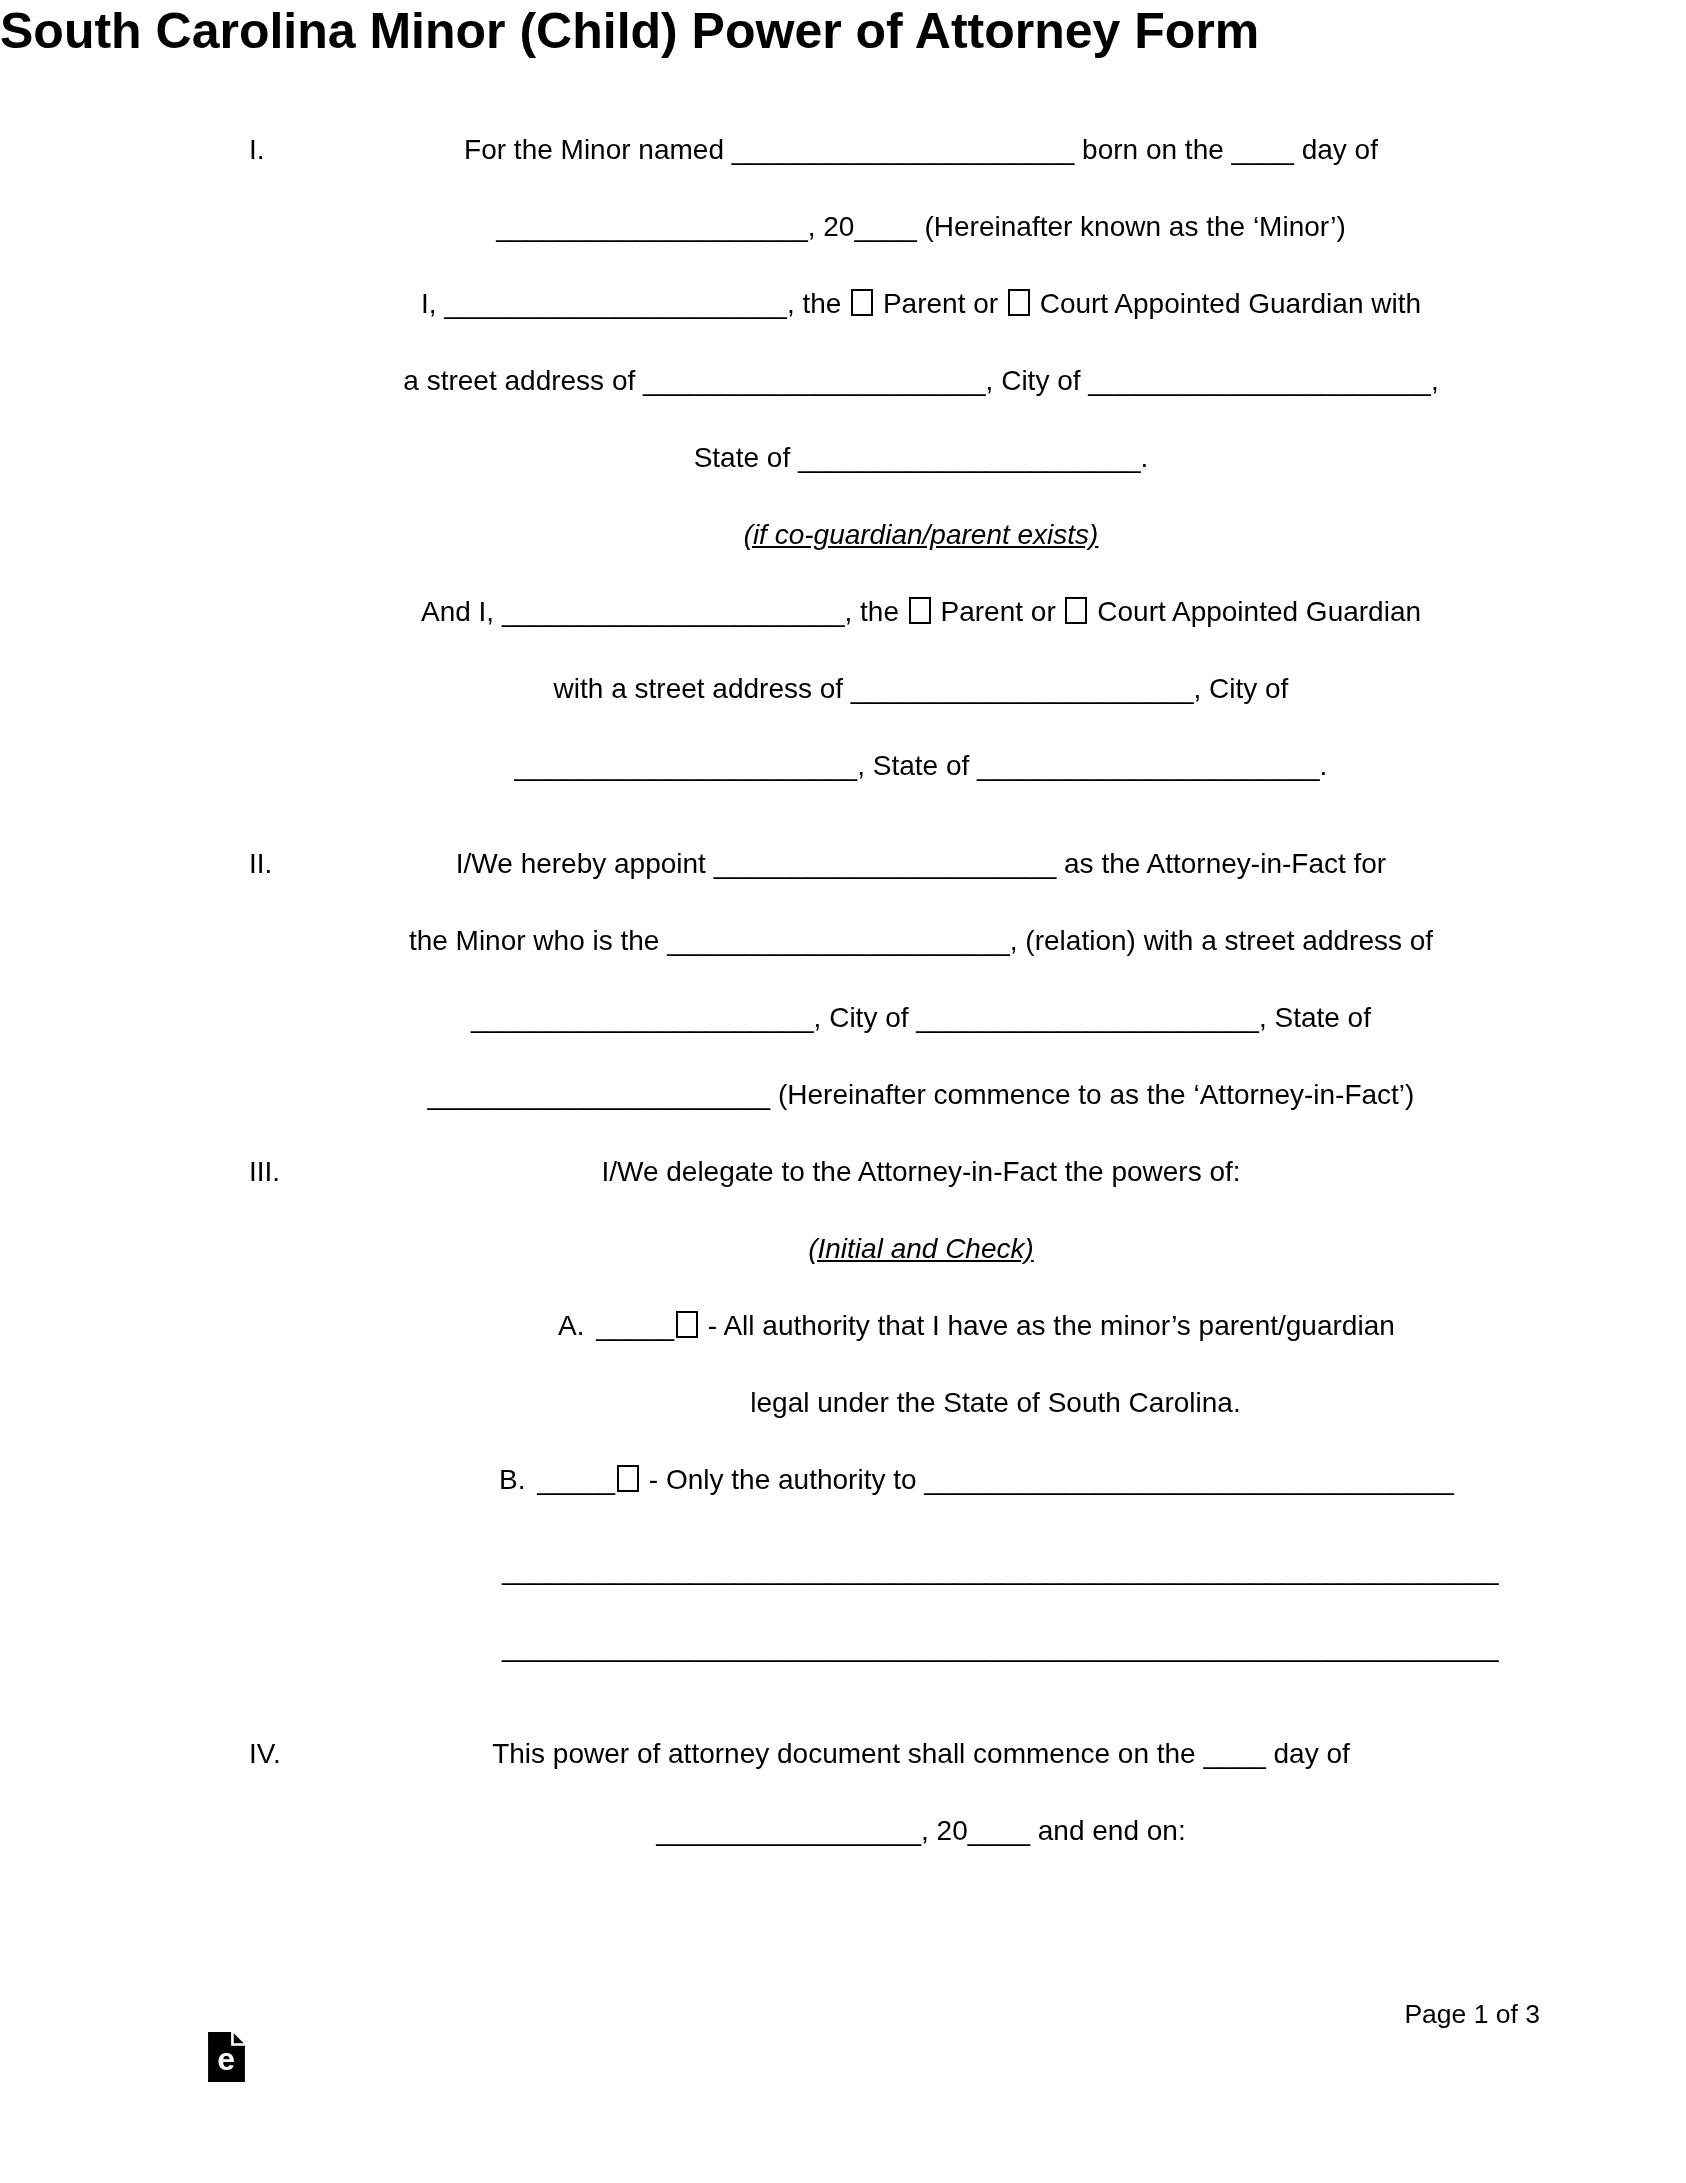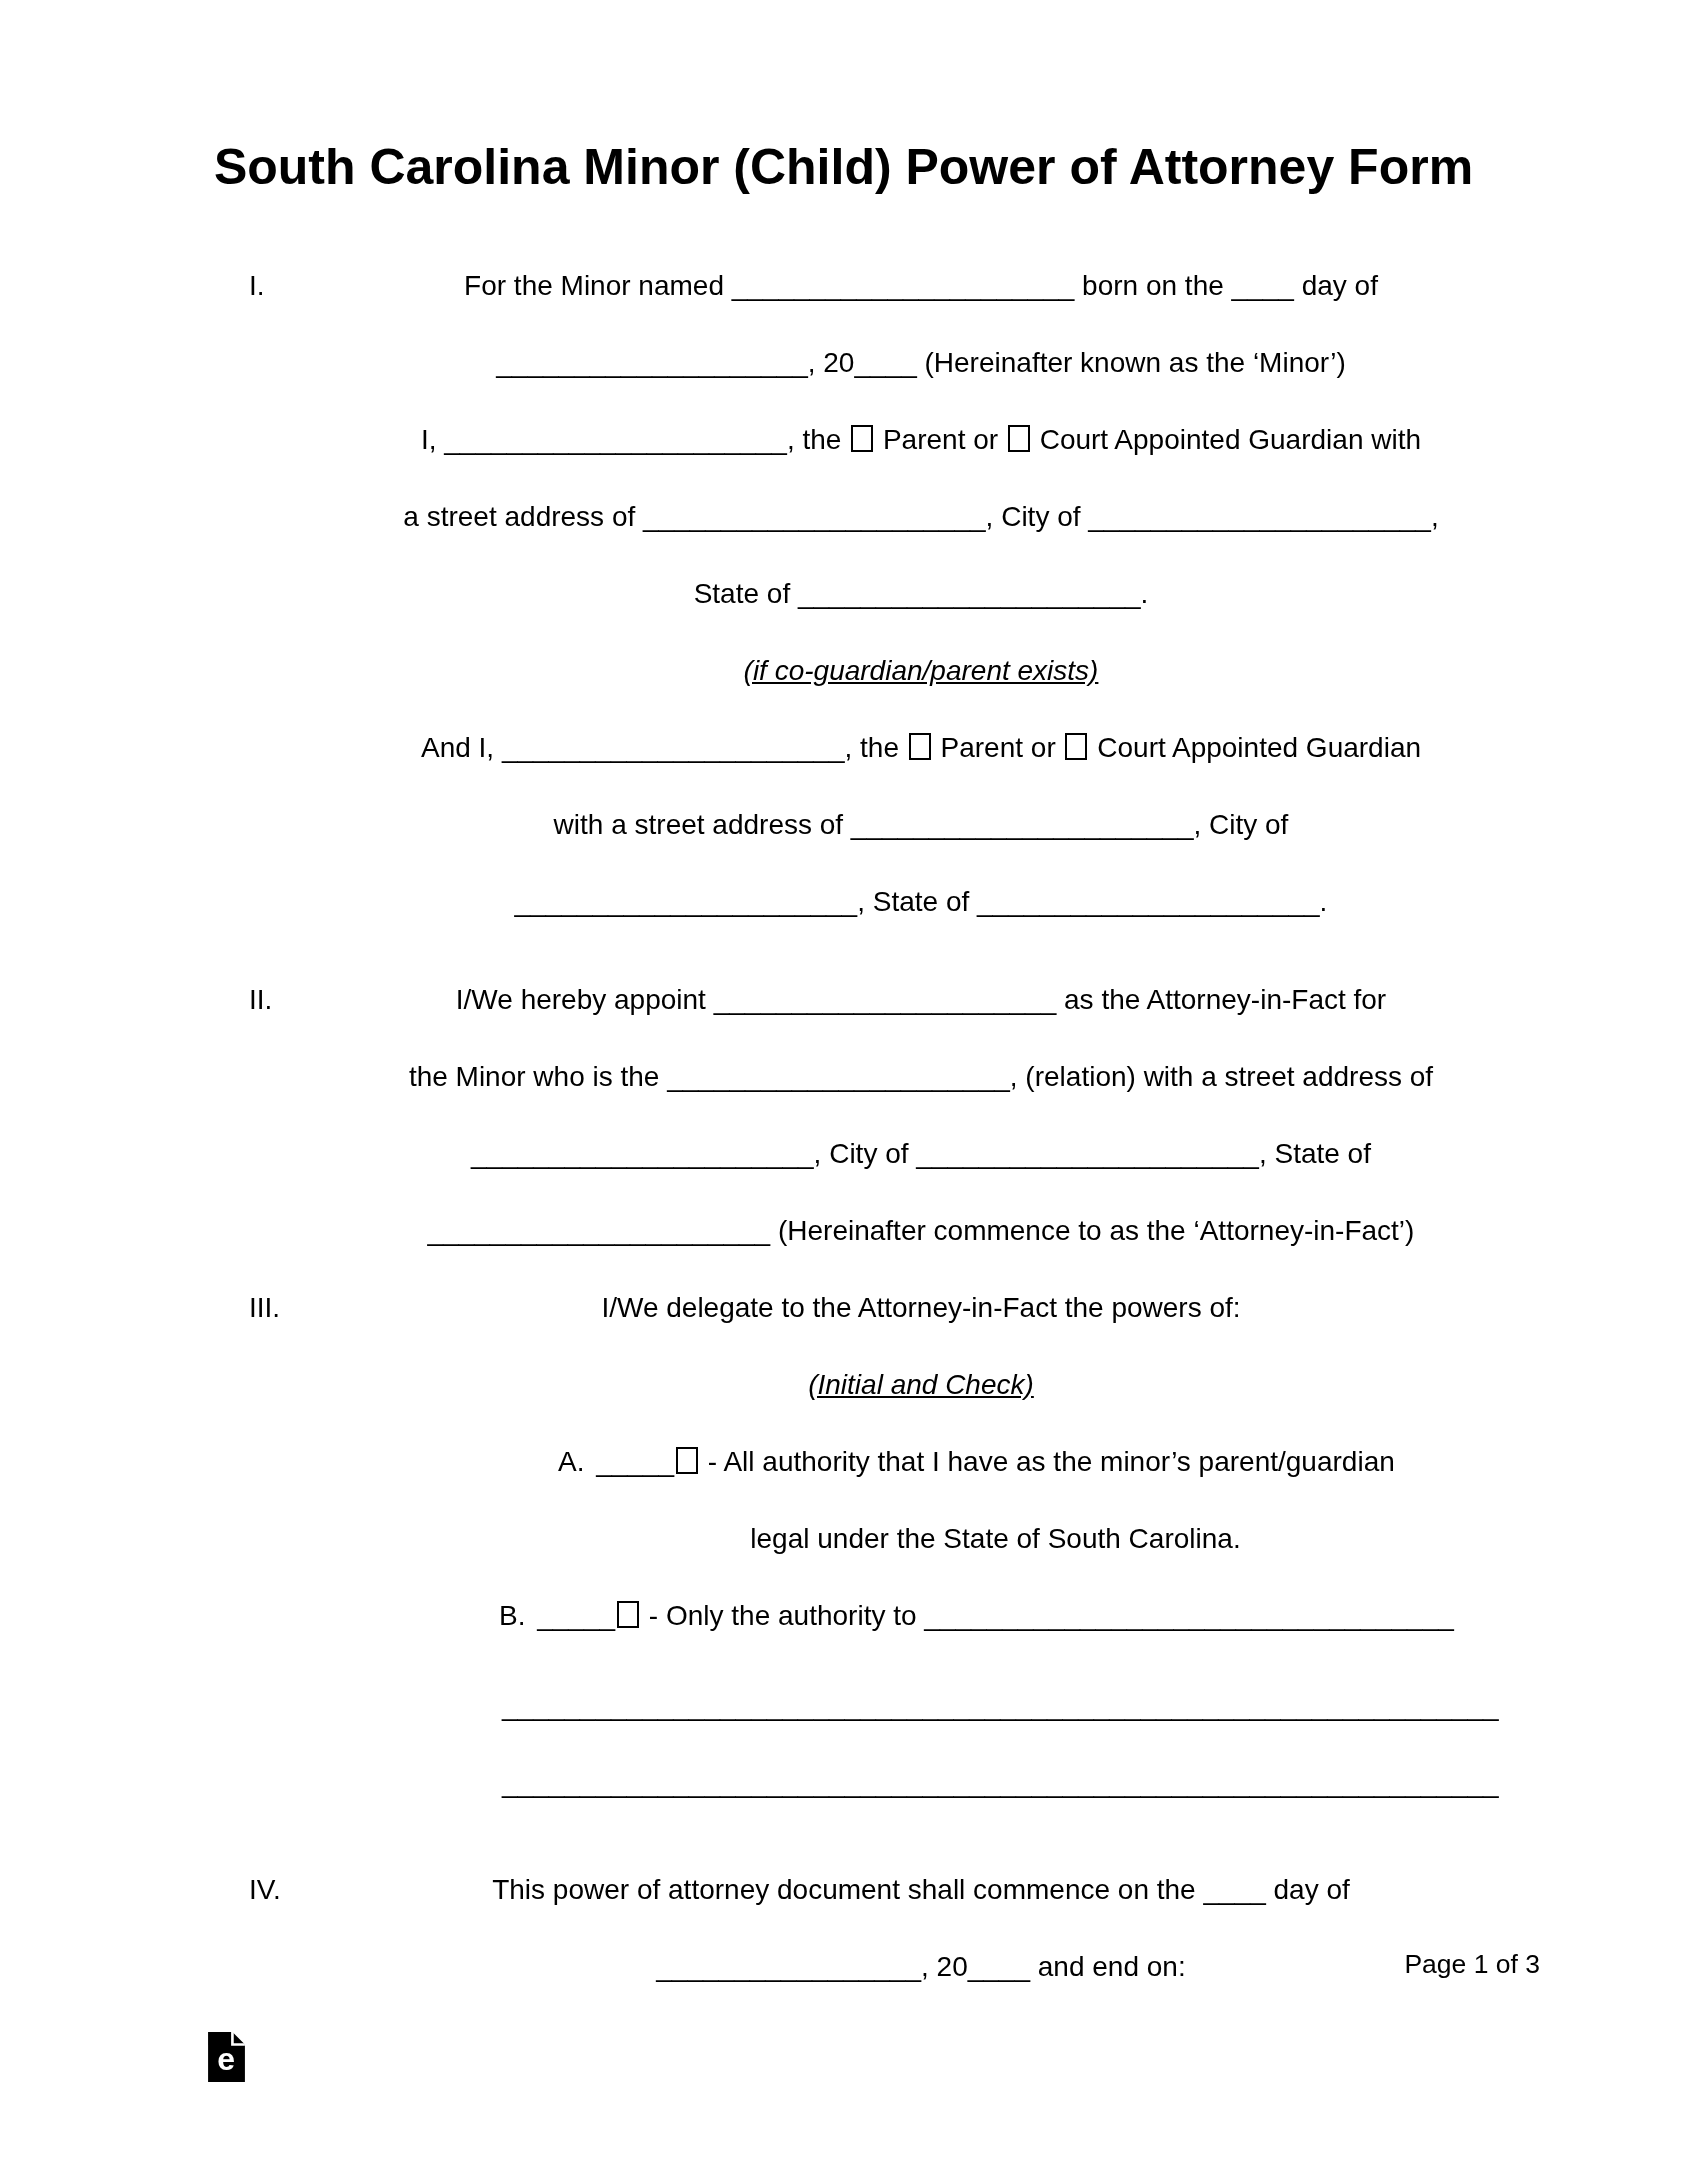--- a/index.html
+++ b/index.html
@@ -8,22 +8,20 @@
     height: 2183px;
     background: #ffffff;
     color: #000000;
     font-family: "Liberation Sans", "DejaVu Sans", sans-serif;
     font-size: 28px;
     position: relative;
     overflow: hidden;
   }
   .title {
     margin: 0;
-    padding-top: 136px;
-    text-align: center;
     font-size: 50px;
     line-height: 63px;
     font-weight: bold;
   }
   .content { margin: 48px 198px 0 249px; }
   .sec { position: relative; }
   .num {
     position: absolute;
     left: 0;
     top: 0;
@@ -70,21 +68,21 @@
     left: 50%;
     top: 54%;
     transform: translate(-52%, -50%);
     color: #ffffff;
     font-weight: bold;
     font-size: 32px;
     line-height: 32px;
   }
   .pagenum {
     position: absolute;
-    top: 1948px;
+    top: 1998px;
     right: 147px;
     font-size: 26.5px;
     line-height: 32px;
     white-space: pre;
   }
 </style>
 </head>
 <body>
 
 <h1 class="title">South Carolina Minor (Child) Power of Attorney Form</h1>

